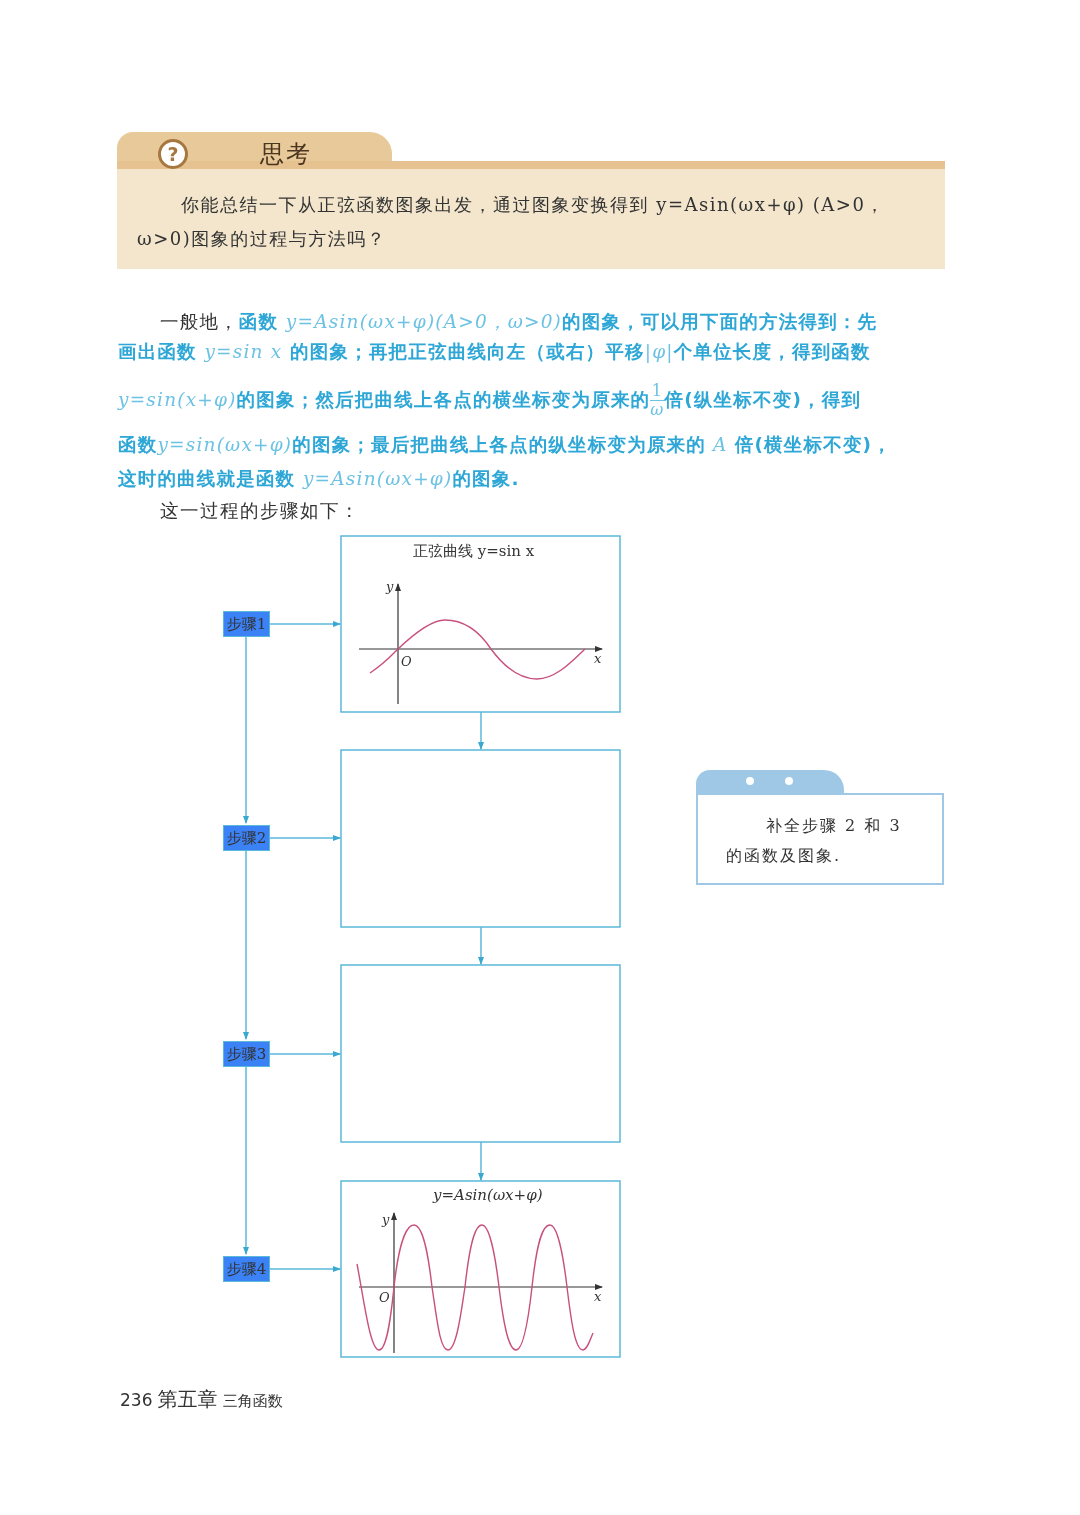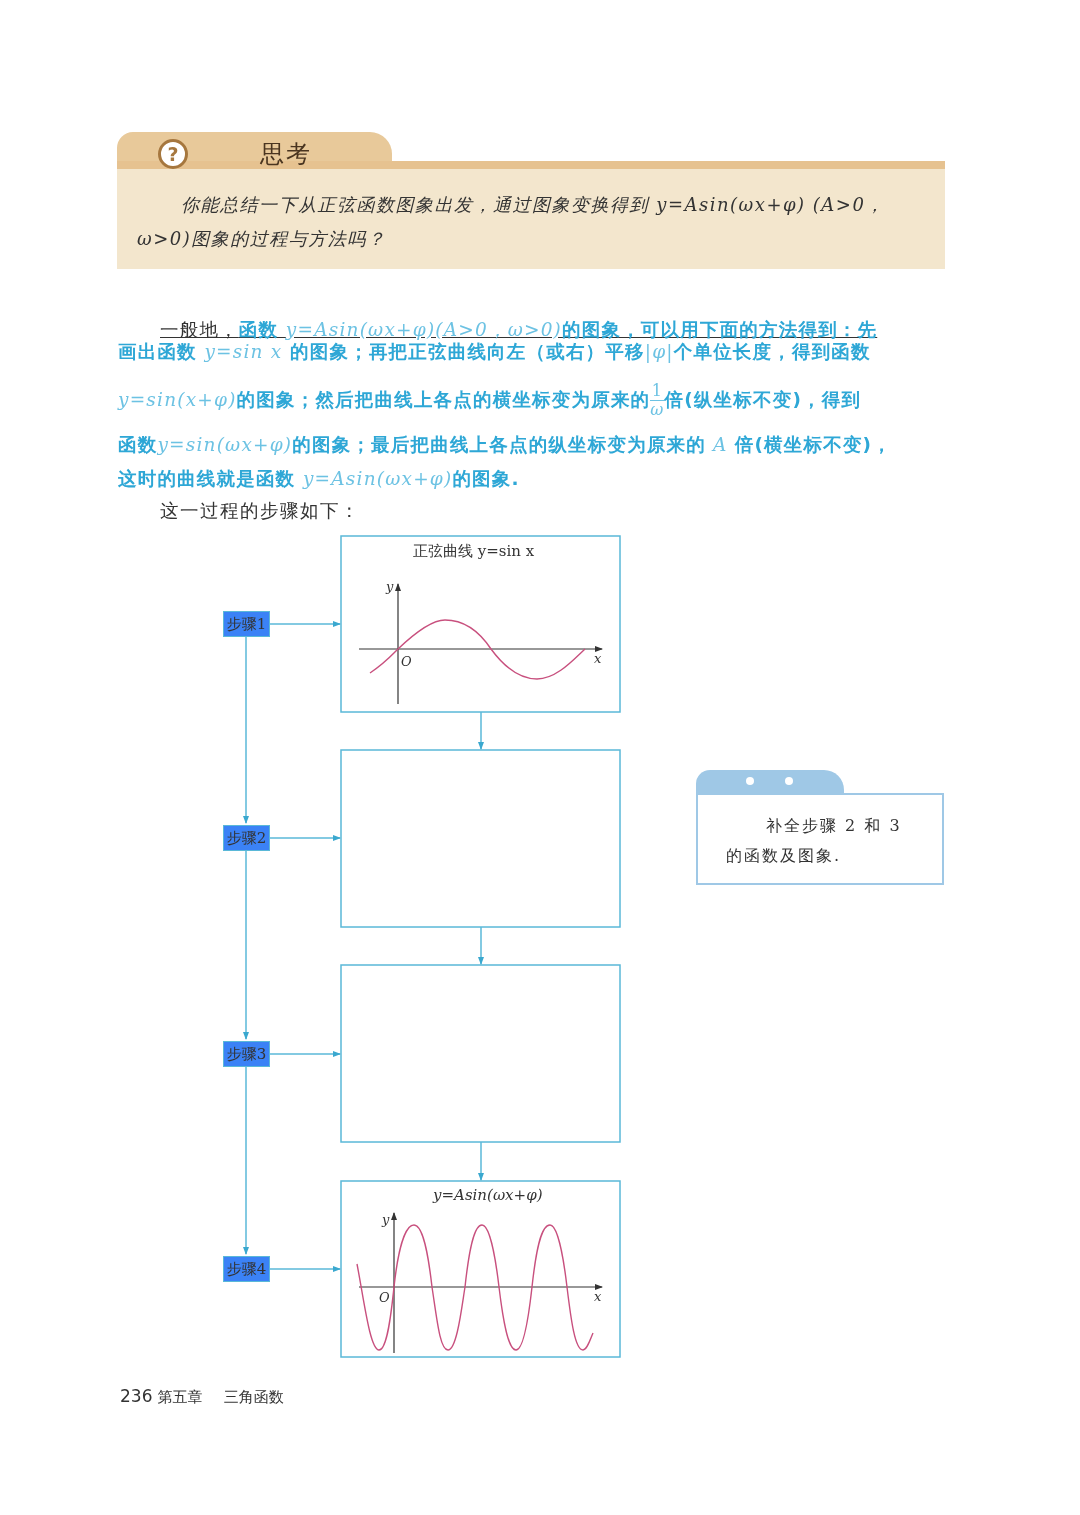--- a/index.html
+++ b/index.html
@@ -26,21 +26,20 @@
     display: flex; align-items: center; justify-content: center; line-height: 1;
   }
   .think-title {
     position: absolute; left: 216px; top: 138px; font: 24px "DejaVu Sans", sans-serif;
     color: #4a3520; letter-spacing: 2px; margin-left: 44px;
   }
   .think-text {
     position: absolute; left: 137px; top: 188px; width: 800px;
     font-size: 18px; line-height: 34px; color: #333; letter-spacing: 1.5px;
     text-indent: 44px;
-    font-style: italic;
   }
 
   
   .para {
     position: absolute; left: 118px; top: 302px; width: 828px;
     font-size: 18.5px; line-height: 32px; color: #333; letter-spacing: 1.2px;
   }
   .para .line { position: absolute; left: 0; white-space: nowrap; }
   .cyan { color: #2ea7d6; font-family: "DejaVu Sans", sans-serif; font-weight: bold; }
   .cyan .m { font-family: "DejaVu Serif", serif; font-weight: normal; font-style: italic; color: #6cc2e3; }
@@ -68,35 +67,35 @@
   .note-dot { position: absolute; width: 8px; height: 8px; border-radius: 50%; background: #fff; top: 777px; }
   .note-box {
     position: absolute; left: 696px; top: 793px; width: 248px; height: 92px;
     border: 2px solid #9fc8e6; background: #fff;
     padding: 16px 16px 0 28px; font-size: 16px; line-height: 30px; color: #333; letter-spacing: 2px;
     text-indent: 40px;
   }
 
   .footer { position: absolute; left: 120px; top: 1386px; font-size: 16px; color: #333; white-space: nowrap; }
   .footer .num { font-family: "DejaVu Sans", sans-serif; font-size: 17px; margin-right: 0; }
-  .footer .chap { margin-right: 16px; font-size: 15px; }
+  .footer .chap { font-size: 20px; }
   .footer .sub { font-size: 15px; }
 </style>
 </head>
 <body>
 
 <div class="think-tab"></div>
 <div class="think-bar"></div>
 <div class="think-body"></div>
 <div class="think-icon">?</div>
 <div class="think-title">思考</div>
 <div class="think-text">你能总结一下从正弦函数图象出发，通过图象变换得到 y=Asin(ωx+φ) (A&gt;0，ω&gt;0)图象的过程与方法吗？</div>
 
 <div class="para">
-  <div class="line" style="top:12px; left:42px;text-decoration:underline;">
+  <div class="line" style="top:4px; left:42px;">
     <span>一般地，</span><span class="cyan"><span>函数 </span><span class="m">y=Asin(ωx+φ)(A&gt;0，ω&gt;0)</span><span>的图象，可以用下面的方法得到：先</span></span>
   </div>
   <div class="line cyan" style="top:34px;">
     <span>画出函数 </span><span class="m">y=sin x</span><span> 的图象；再把正弦曲线向左（或右）平移</span><span class="m">|φ|</span><span>个单位长度，得到函数</span>
   </div>
   <div class="line cyan" style="top:80px;">
     <span class="m">y=sin(x+φ)</span><span>的图象；然后把曲线上各点的横坐标变为原来的</span><span class="frac"><span style="display:block;border-bottom:1px solid #6cc2e3;">1</span><span class="den" style="display:block;">ω</span></span><span>倍(纵坐标不变)，得到</span>
   </div>
   <div class="line cyan" style="top:127px;">
     <span>函数</span><span class="m">y=sin(ωx+φ)</span><span>的图象；最后把曲线上各点的纵坐标变为原来的</span><span class="m"> A </span><span>倍(横坐标不变)，</span>

